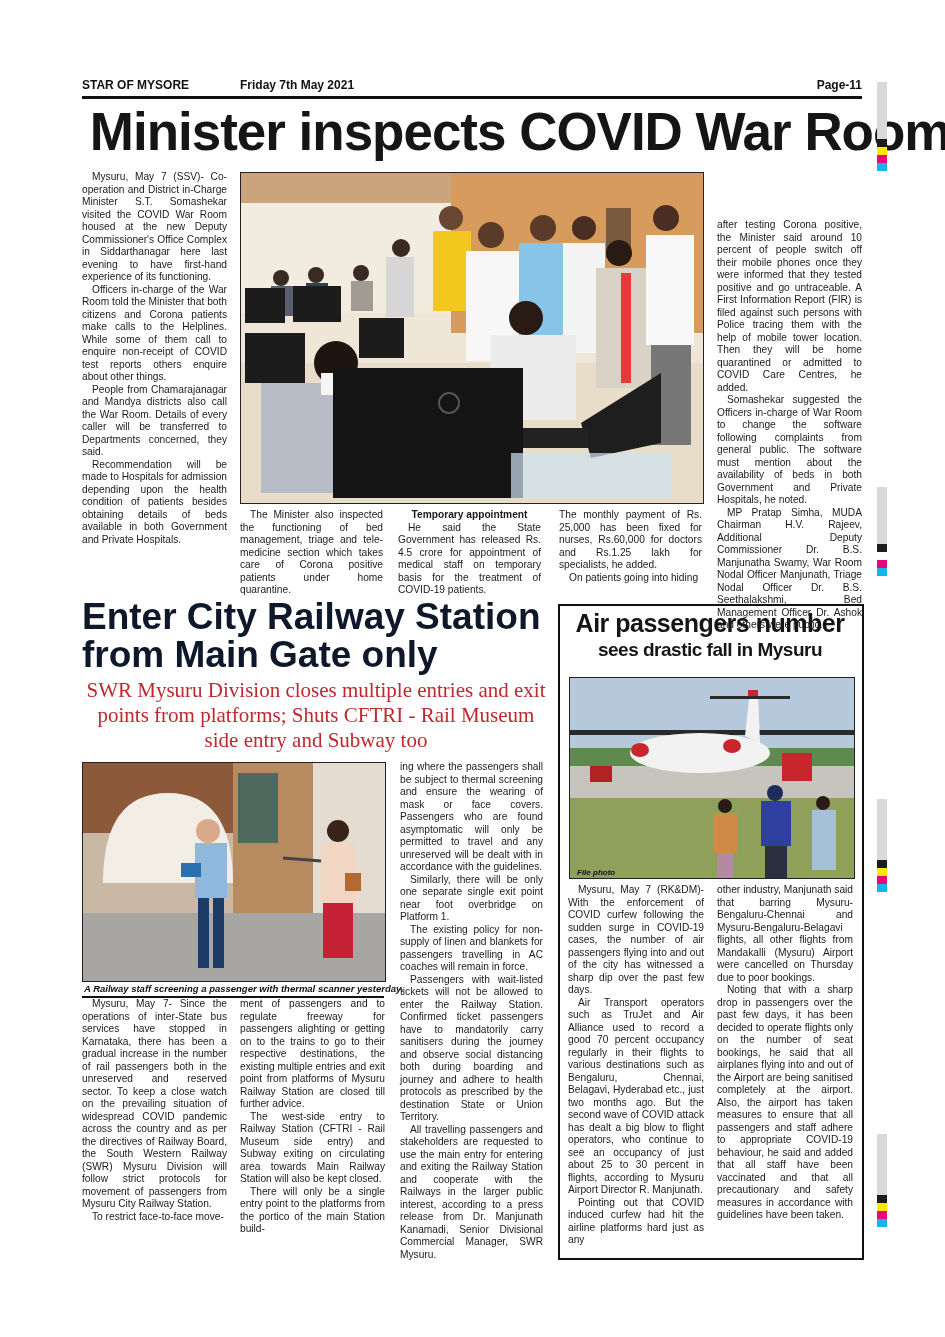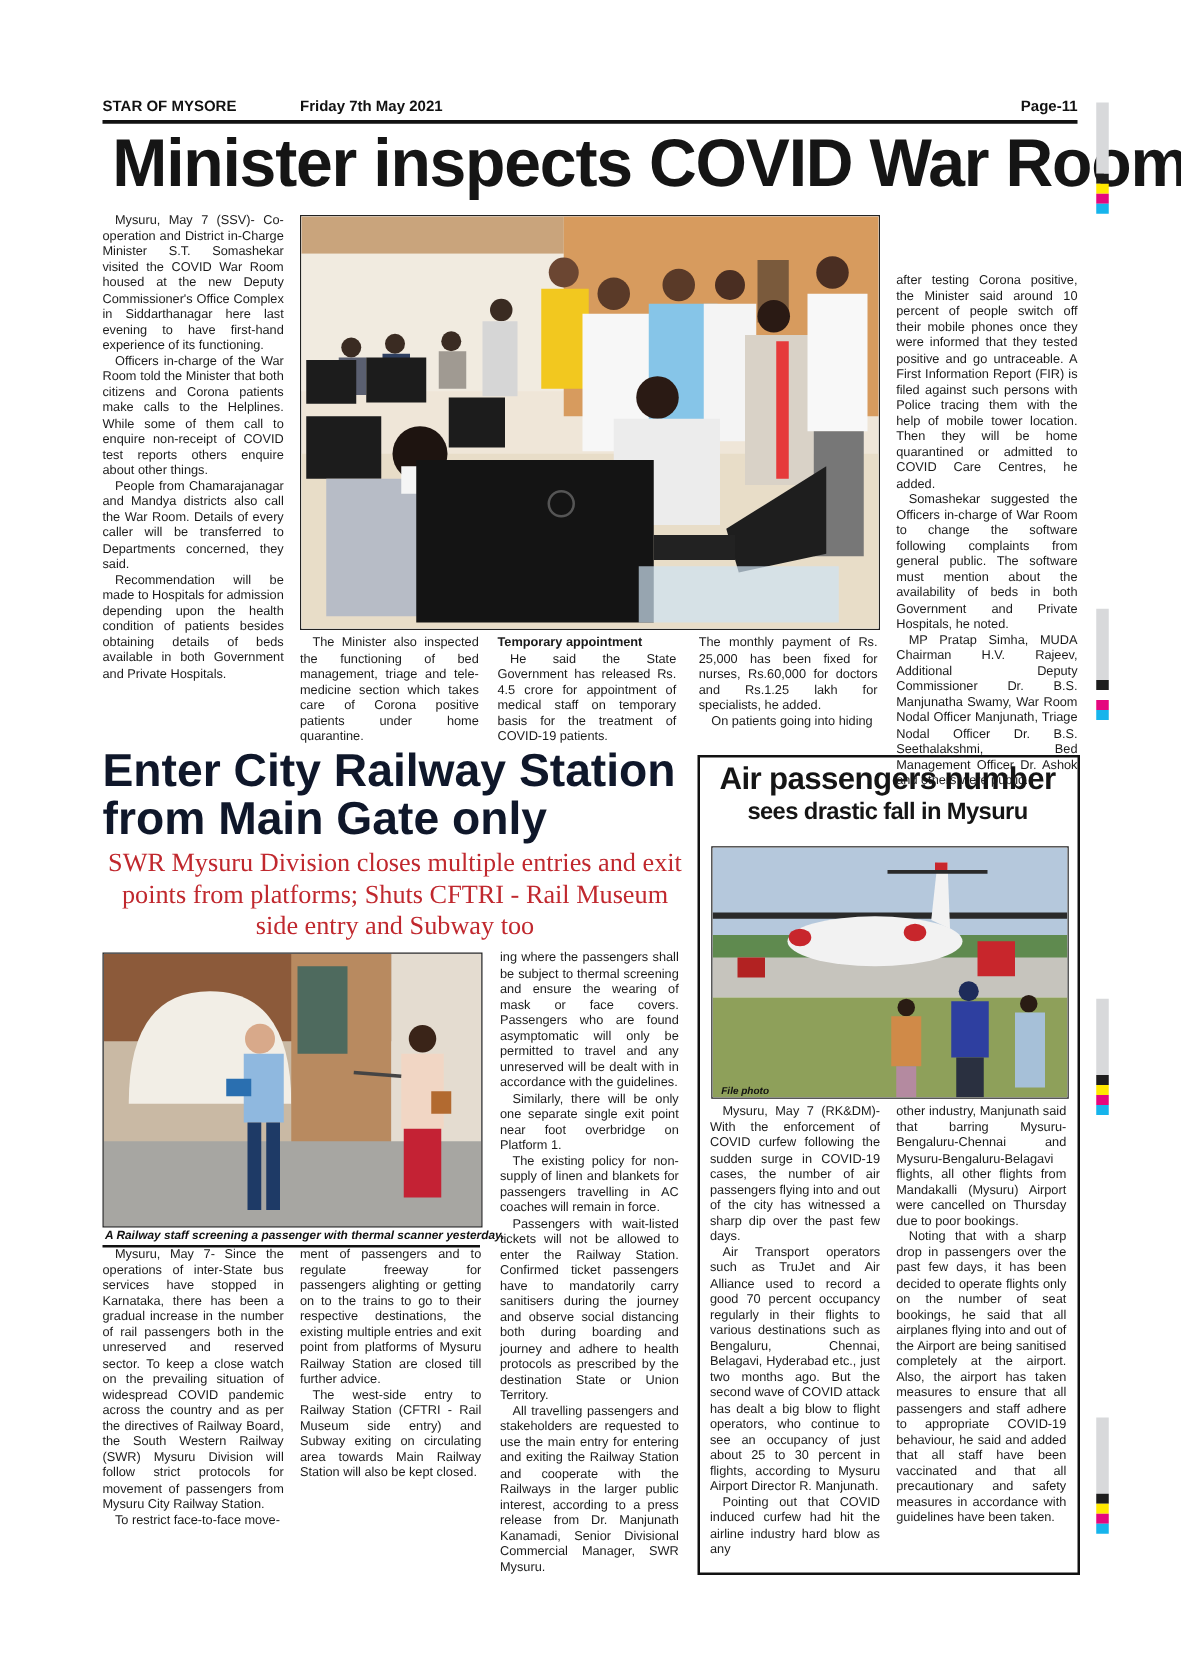--- a/index.html
+++ b/index.html
@@ -7,21 +7,21 @@
   .abs{position:absolute;}
   .masthead{left:82px;top:78px;width:780px;height:16px;font-size:12px;font-weight:bold;font-family:"Liberation Sans",sans-serif;}
   .masthead .pub{position:absolute;left:0;top:0;}
   .masthead .date{position:absolute;left:158px;top:0;}
   .masthead .page{position:absolute;right:0;top:0;}
   .rule-top{left:82px;top:96px;width:780px;height:3px;background:#111;}
   .headline1{left:82px;top:98px;width:780px;height:66px;font-family:"Liberation Sans",sans-serif;font-weight:bold;font-size:54px;line-height:66px;text-align:center;letter-spacing:-1px;transform:scaleX(0.98);white-space:nowrap;color:#151515;}
   .col{position:absolute;font-size:10.2px;line-height:12.5px;text-align:justify;color:#1a1a1a;font-family:"Liberation Sans",sans-serif;}
   .col p{margin:0;text-indent:10px;}
   .col p.noind{text-indent:0;}
-  .col p.subhead{text-indent:0;font-weight:bold;}
+  .col p.subhead{text-indent:0;text-align:center;font-weight:bold;}
   .photo{position:absolute;overflow:hidden;border:1px solid #222;}
   .regbar{position:absolute;left:877px;width:10px;}
   .regbar .g{background:#d8d9db;}
   .regbar .k{background:#1d1d1d;height:8px;}
   .regbar .y{background:#ffe800;height:8px;}
   .regbar .m{background:#e5077e;height:8px;}
   .regbar .c{background:#16b4ec;height:8px;}
   .headline2{left:82px;top:598px;width:468px;font-family:"Liberation Sans",sans-serif;font-weight:bold;font-size:37px;line-height:38px;text-align:left;color:#0f172a;}
   .subhead2{left:82px;top:678px;width:468px;font-family:"Liberation Serif",serif;font-size:21px;line-height:25px;text-align:center;color:#c0282e;}
   .airbox{left:558px;top:604px;width:302px;height:652px;border:2px solid #111;}
@@ -159,20 +159,21 @@
 <div class="caption" style="left:84px;top:983px;">A Railway staff screening a passenger with thermal scanner yesterday.</div>
 <div class="caption-rule" style="left:82px;top:996px;width:302px;"></div>
 
 <div class="col" style="left:82px;top:998px;width:145px;">
   <p>Mysuru, May 7- Since the operations of inter-State bus services have stopped in Karnataka, there has been a gradual increase in the number of rail passengers both in the unreserved and reserved sector. To keep a close watch on the prevailing situation of widespread COVID pandemic across the country and as per the directives of Railway Board, the South Western Railway (SWR) Mysuru Division will follow strict protocols for movement of passengers from Mysuru City Railway Station.</p>
   <p>To restrict face-to-face move-</p>
 </div>
 <div class="col" style="left:240px;top:998px;width:145px;">
   <p class="noind">ment of passengers and to regulate freeway for passengers alighting or getting on to the trains to go to their respective destinations, the existing multiple entries and exit point from platforms of Mysuru Railway Station are closed till further advice.</p>
   <p>The west-side entry to Railway Station (CFTRI - Rail Museum side entry) and Subway exiting on circulating area towards Main Railway Station will also be kept closed.</p>
+  <p>There will only be a single entry point to the platforms from the portico of the main Station build-</p>
 </div>
 <div class="col" style="left:400px;top:761px;width:143px;">
   <p class="noind">ing where the passengers shall be subject to thermal screening and ensure the wearing of mask or face covers.  Passengers who are found asymptomatic will only be permitted to travel and any unreserved will be dealt with in accordance with the guidelines.</p>
   <p>Similarly, there will be only one separate single exit point near foot overbridge on Platform 1.</p>
   <p>The existing policy for non-supply of linen and blankets for passengers travelling in AC coaches will remain in force.</p>
   <p>Passengers with wait-listed tickets will not be allowed to enter the Railway Station. Confirmed ticket passengers have to mandatorily carry sanitisers during the journey and observe social distancing both during boarding and journey and adhere to health protocols as prescribed by the destination State or Union Territory.</p>
   <p>All travelling passengers and stakeholders are requested to use the main entry for entering and exiting the Railway Station and cooperate with the Railways in the larger public interest, according to a press release from Dr. Manjunath Kanamadi, Senior Divisional Commercial Manager, SWR Mysuru.</p>
 </div>
 
 <div class="abs airbox"></div>
@@ -206,21 +207,21 @@
       <rect x="195" y="168" width="22" height="32" fill="#2a3040"></rect>
     <circle cx="253" cy="125" r="7" fill="#2a1c14"></circle>
       <rect x="242" y="132" width="24" height="60" fill="#a6c0d8"></rect>
   </svg>
 </div>
 <div class="filephoto">File photo</div>
 
 <div class="col" style="left:568px;top:884px;width:136px;">
   <p>Mysuru, May 7 (RK&amp;DM)- With the enforcement of COVID curfew following the sudden surge in COVID-19 cases, the number of air passengers flying into and out of the city has witnessed a sharp dip over the past few days.</p>
   <p>Air Transport operators such as TruJet and Air Alliance used to record a good 70 percent occupancy  regularly in their flights to various destinations such as Bengaluru, Chennai, Belagavi, Hyderabad etc., just two months ago. But the second wave of COVID attack has dealt a big blow to flight operators, who continue to see an occupancy of just about 25 to 30 percent in flights, according to Mysuru Airport Director R. Manjunath.</p>
-  <p>Pointing out that COVID induced curfew had hit the airline industry hard blow as any</p>
+  <p>Pointing out that COVID induced curfew had hit the airline platforms hard just as any</p>
 </div>
 <div class="col" style="left:717px;top:884px;width:136px;">
   <p class="noind">other industry, Manjunath said that barring Mysuru-Bengaluru-Chennai and Mysuru-Bengaluru-Belagavi  flights,  all other flights from Mandakalli (Mysuru) Airport were cancelled on Thursday due to poor bookings.</p>
   <p>Noting that with a sharp drop in passengers over the past few days, it has been decided to operate flights only on the number of seat bookings, he said that all airplanes flying into and out of the Airport are being sanitised completely at the airport. Also, the airport has taken measures to ensure that all passengers and staff adhere to appropriate COVID-19 behaviour, he said and added that all staff have been vaccinated and that all precautionary and safety measures in accordance with guidelines have been taken.</p>
 </div>
 
 <div class="regbar" style="top:82px;">
   <div class="g" style="height:57px;"></div>
   <div class="k"></div>
   <div class="y"></div>

